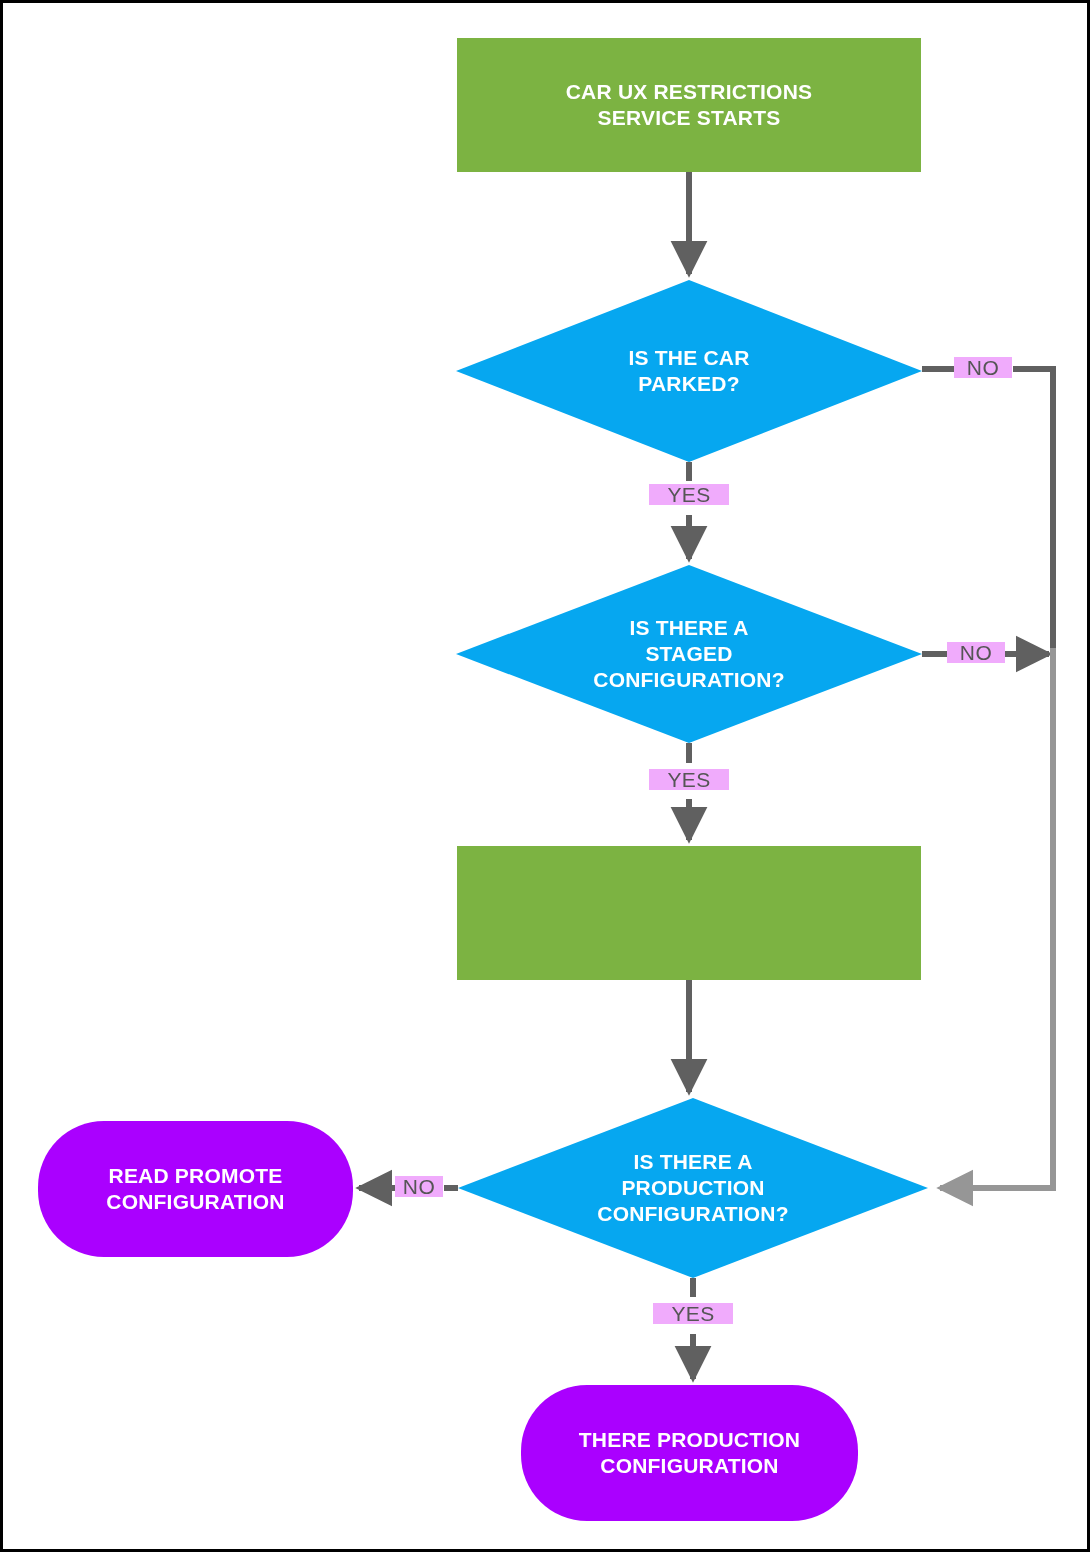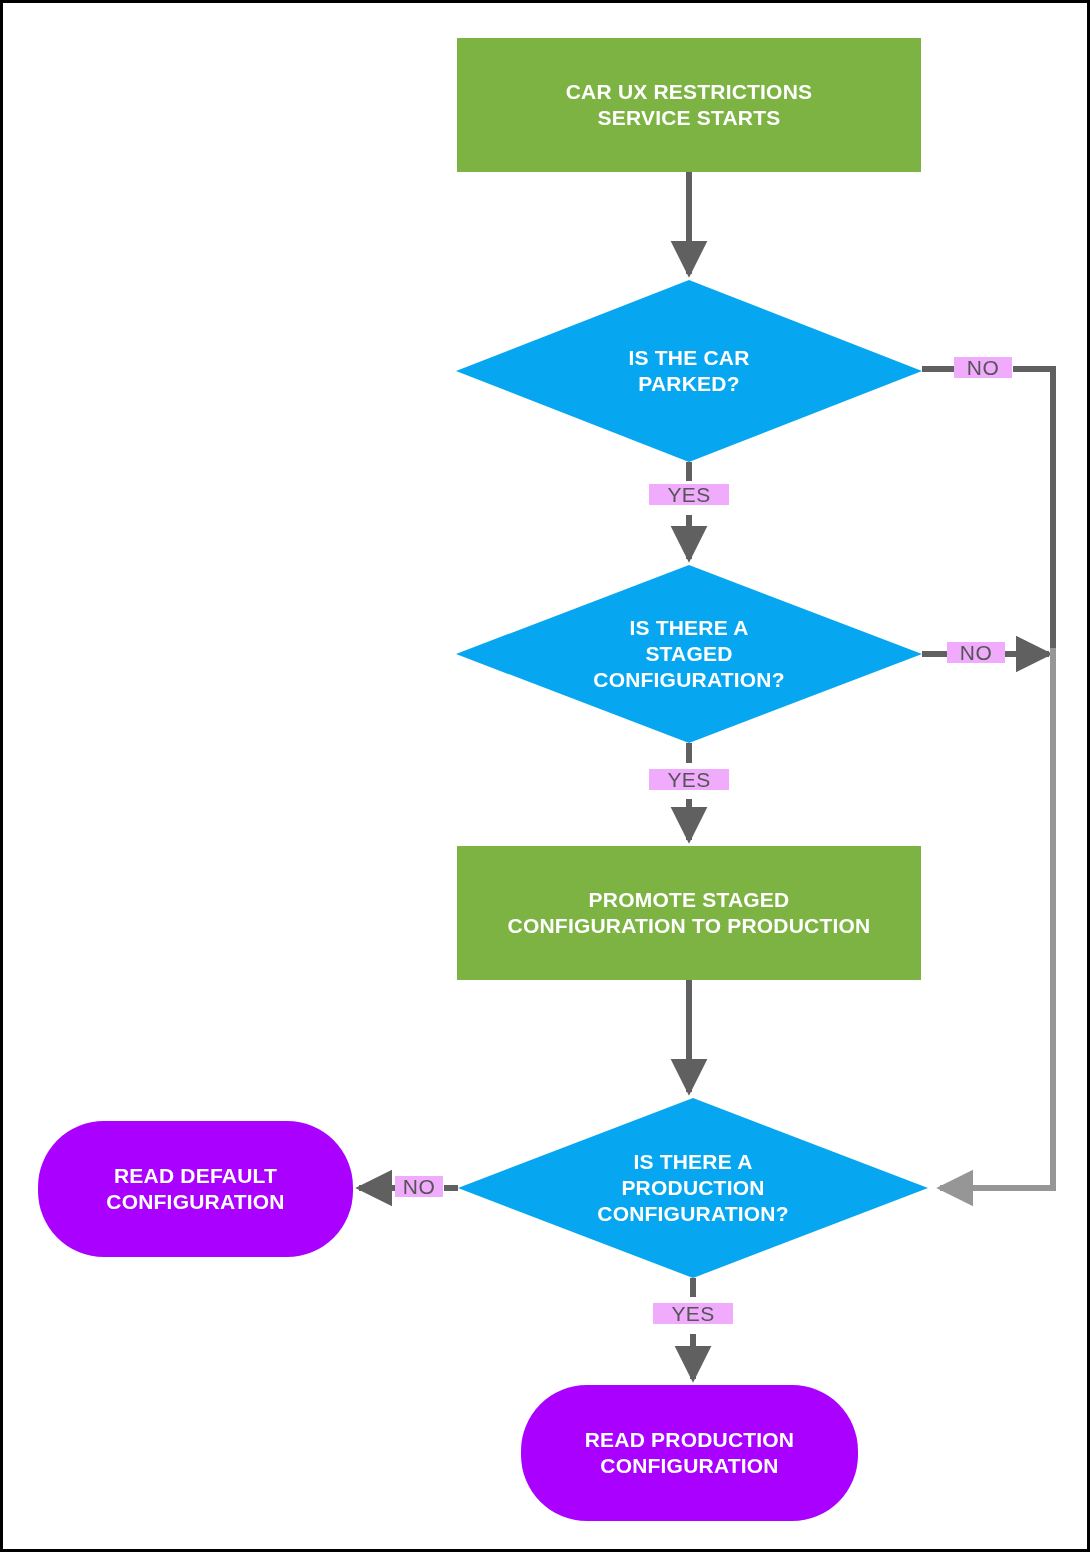--- a/index.html
+++ b/index.html
@@ -113,38 +113,34 @@
     <span>IS THE CAR
 PARKED?</span>
   </div>
 
   <div class="node-label" style="left:513px; top:562px; width:346px; height:178px; font-size:21px;">
     <span>IS THERE A
 STAGED
 CONFIGURATION?</span>
   </div>
 
-  <div class="node-label" style="left:454px; top:843px; width:464px; height:134px; font-size:21px;">
-    <span>PROMOTE STAGED
-CONFIGURATION TO PRODUCTION</span>
-  </div>
 
   <div class="node-label" style="left:517px; top:1095px; width:346px; height:180px; font-size:21px;">
     <span>IS THERE A
 PRODUCTION
 CONFIGURATION?</span>
   </div>
 
   <div class="node-label" style="left:35px; top:1118px; width:315px; height:136px; font-size:21px;">
-    <span>READ DEFAULT
+    <span>READ PROMOTE
 CONFIGURATION</span>
   </div>
 
   <div class="node-label" style="left:518px; top:1382px; width:337px; height:136px; font-size:21px;">
-    <span>READ PRODUCTION
+    <span>THERE PRODUCTION
 CONFIGURATION</span>
   </div>
 
   <div class="edge-label" style="left:646px; top:481px; width:80px;">YES</div>
 
   <div class="edge-label" style="left:951px; top:354px; width:58px;">NO</div>
 
   <div class="edge-label" style="left:646px; top:766px; width:80px;">YES</div>
 
   <div class="edge-label" style="left:944px; top:639px; width:58px;">NO</div>

